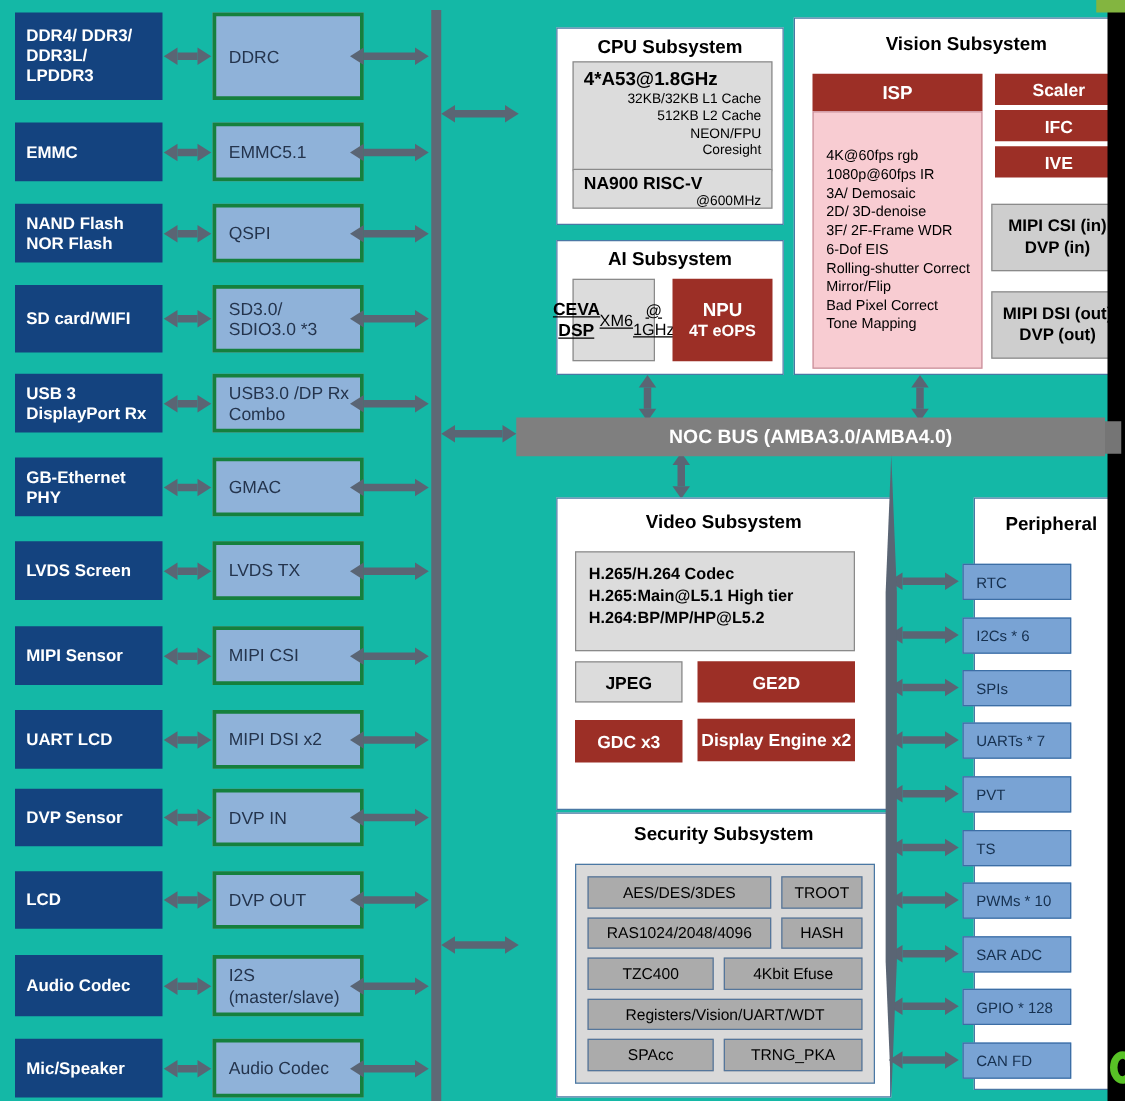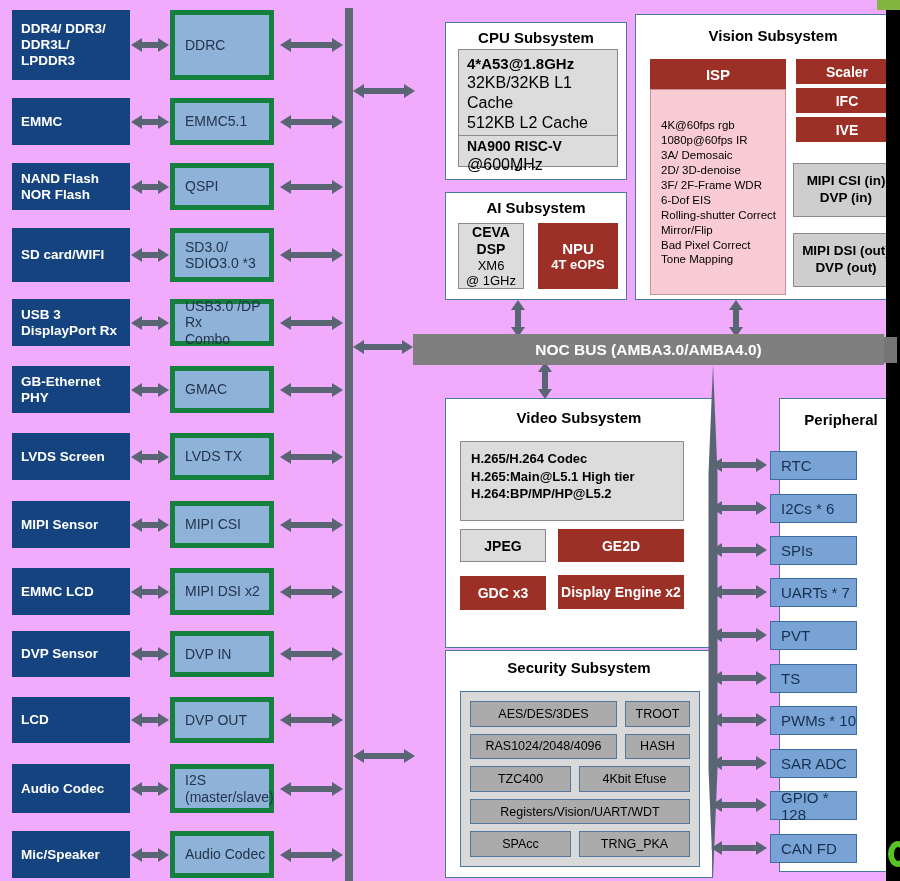--- a/index.html
+++ b/index.html
@@ -1,67 +1,67 @@
 <!DOCTYPE html>
 <html><head>
 <meta charset="utf-8">
 <style>
   :root{ --ar:#5a6574; --navy:#14437f; --lblue:#8fb2d9; --pblue:#79a3d4; --red:#9c2f26; --pink:#f8ccd2; }
   html,body{margin:0;padding:0;background:#fff;}
-  #page{position:relative;width:900px;height:881px;background:#f0abfc;overflow:hidden;
+  #page{position:relative;width:900px;height:881px;background:#14b8a6;overflow:hidden;
         font-family:"Liberation Sans",sans-serif;color:#000;}
   
   .busbar{position:absolute;left:345px;top:8px;width:8px;height:873px;background:#5e6875;}
   
   .io-row{position:absolute;left:0;width:360px;}
   .ext{position:absolute;left:12px;top:0;bottom:0;width:118px;background:var(--navy);color:#fff;
        font-weight:bold;font-size:13.5px;line-height:1.18;display:flex;align-items:center;
        padding-left:9px;box-sizing:border-box;white-space:pre-line;}
-  .ctl{position:absolute;left:170px;top:0;bottom:0;width:104px;background:var(--lblue);
-       border:5px solid #15803d;color:#24344d;font-size:14px;line-height:1.15;display:flex;
+  .ctl{position:absolute;left:170px;top:0;bottom:0;width:121px;background:var(--lblue);
+       border:3px solid #15803d;color:#24344d;font-size:14px;line-height:1.15;display:flex;
        align-items:center;padding-left:10px;box-sizing:border-box;white-space:pre-line;}
   
   .harrow{position:absolute;height:6px;background:var(--ar);}
   .harrow::before{content:"";position:absolute;left:-11px;top:-4px;border-top:7px solid transparent;
        border-bottom:7px solid transparent;border-right:11px solid var(--ar);}
   .harrow::after{content:"";position:absolute;right:-11px;top:-4px;border-top:7px solid transparent;
        border-bottom:7px solid transparent;border-left:11px solid var(--ar);}
   .arr-a{left:142px;width:16px;top:calc(50% - 3px);}
   .arr-b{left:291px;width:41px;top:calc(50% - 3px);}
   .varrow{position:absolute;width:6px;background:var(--ar);}
   .varrow::before{content:"";position:absolute;top:-10px;left:-4px;border-left:7px solid transparent;
        border-right:7px solid transparent;border-bottom:10px solid var(--ar);}
   .varrow::after{content:"";position:absolute;bottom:-10px;left:-4px;border-left:7px solid transparent;
        border-right:7px solid transparent;border-top:10px solid var(--ar);}
   
   .panel{position:absolute;background:#fff;border:1.5px solid #4a78a4;box-sizing:border-box;margin-left:27px;}
   .ptitle{margin-top:6px;text-align:center;font-weight:bold;font-size:15px;}
   .gbox{position:absolute;background:#dcdcdc;border:1px solid #8a8a8a;box-sizing:border-box;}
   .gb-head{font-weight:bold;font-size:15px;line-height:1.2;}
-  .gb-line{font-size:16px;line-height:1.25;}
+  .gb-line{font-size:11px;line-height:1.25;text-align:right;}
   .redbox{position:absolute;background:var(--red);color:#fff;font-weight:bold;display:flex;
        flex-direction:column;align-items:center;justify-content:center;font-size:14px;text-align:center;}
-  .ceva{display:flex;flex-direction:column;align-items:center;justify-content:center;
-       text-align:center;font-size:13px;}
+  .ceva{display:flex;flex-direction:row;align-items:center;justify-content:center;
+       text-align:center;font-size:13px;text-decoration:underline;}
   .pinkbox{position:absolute;background:var(--pink);border:1px solid #c9909b;box-sizing:border-box;
        padding:28px 4px 0 10px;font-size:11.5px;line-height:1.3;}
   .visio{position:absolute;background:#cecece;border:1px solid #8a8a8a;display:flex;align-items:center;
        justify-content:center;text-align:center;font-weight:bold;font-size:13.5px;line-height:1.25;
        white-space:pre-line;box-sizing:border-box;}
   .noc{position:absolute;left:413px;top:334px;width:471px;height:31px;background:#7f7f7f;color:#fff;
        font-weight:bold;font-size:15.5px;display:flex;align-items:center;justify-content:center;}
   .codec{padding:8px 10px;font-weight:bold;font-size:13px;line-height:1.35;}
   .cell-center{display:flex;align-items:center;justify-content:center;font-weight:bold;font-size:14px;}
   .sec-wrap{position:absolute;background:#d9d9d9;border:1px solid #4a78a4;box-sizing:border-box;
        display:flex;flex-direction:column;gap:7px;padding:9px;}
   .sec-row{display:flex;gap:8px;flex:1;}
   .sec-cell{background:#ababab;border:1px solid #55769b;display:flex;align-items:center;
        justify-content:center;font-size:12.5px;}
   .peri-item{position:absolute;left:770px;width:87px;height:29px;background:var(--pblue);
-       border:1px solid #3c6ea5;color:#16304f;font-size:15px;display:flex;align-items:center;
+       border:1px solid #3c6ea5;color:#16304f;font-size:12px;display:flex;align-items:center;
        padding-left:10px;box-sizing:border-box;}
   .peri-arr{left:722px;width:34px;}
   .edge-black{position:absolute;left:886px;top:0;width:14px;height:881px;background:#000;}
   .edge-green-top{position:absolute;left:877px;top:0;width:23px;height:10px;background:#83b540;}
   .noc-stub{position:absolute;left:884px;top:337px;width:13px;height:26px;background:#757575;}
   .green-dot{position:absolute;left:888px;top:841px;width:20px;height:26px;border:6px solid #58c226;
        border-radius:50%;background:#000;box-sizing:border-box;}
 </style>
 </head>
 <body>
@@ -119,21 +119,21 @@
     <div class="ctl">LVDS TX</div>
     <div class="harrow arr-b"></div>
   </div>
   <div class="io-row" style="top:501px;height:47px">
     <div class="ext">MIPI Sensor</div>
     <div class="harrow arr-a"></div>
     <div class="ctl">MIPI CSI</div>
     <div class="harrow arr-b"></div>
   </div>
   <div class="io-row" style="top:568px;height:47px">
-    <div class="ext">EMMC LCD</div>
+    <div class="ext">UART LCD</div>
     <div class="harrow arr-a"></div>
     <div class="ctl">MIPI DSI x2</div>
     <div class="harrow arr-b"></div>
   </div>
   <div class="io-row" style="top:631px;height:46px">
     <div class="ext">DVP Sensor</div>
     <div class="harrow arr-a"></div>
     <div class="ctl">DVP IN</div>
     <div class="harrow arr-b"></div>
   </div>

